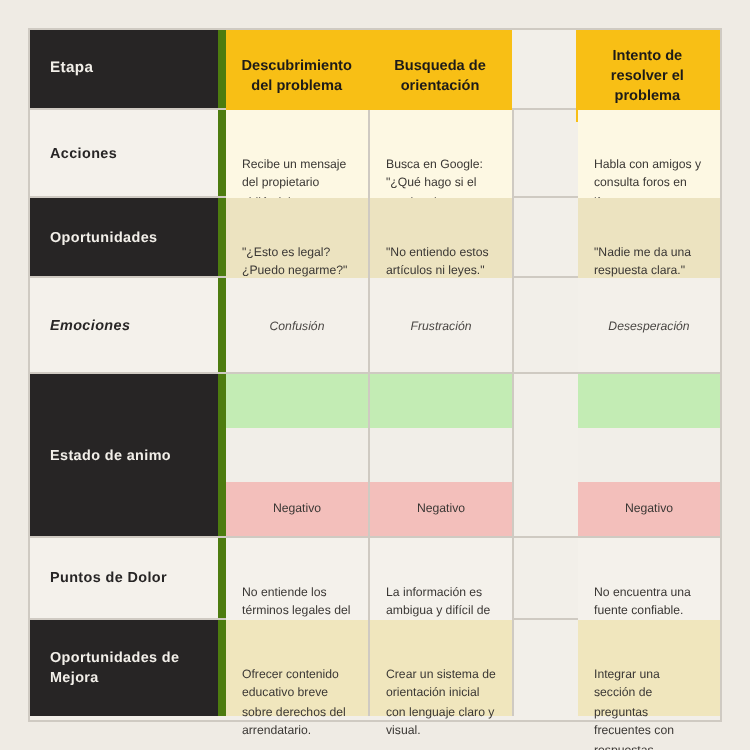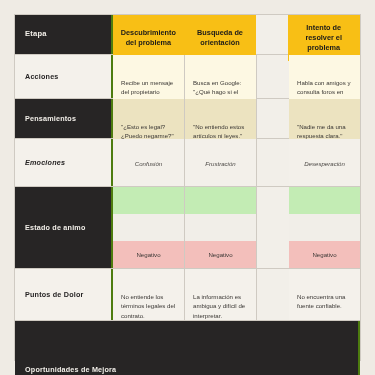--- a/index.html
+++ b/index.html
@@ -19,21 +19,21 @@
   }
   .row { display: flex; flex: 0 0 auto; border-bottom: 1px solid #cfcac2; }
   .row:last-child { border-bottom: none; }
 
   .rowlabel {
     flex: 0 0 98px;
     display: flex; align-items: center;
     padding: 0 10px;
     font-size: 7.2px; font-weight: bold;
     letter-spacing: .2px; line-height: 1.35;
-    border-right: 2px solid #4d7c0f;
+    border-right: 4px solid #4d7c0f;
   }
   .rowlabel.dark { background: #272525; color: #f2efe9; }
   .rowlabel.light { background: #f4f1eb; color: #272525; }
 
   .cells { flex: 1 1 auto; display: flex; }
   .cell {
     flex: 1 1 0; min-width: 0;
     border-right: 1px solid #cfcac2;
     padding: 23px 8px;
     font-size: 6.1px; line-height: 1.55; color: #3a3734;
@@ -61,23 +61,23 @@
     align-items: center; justify-content: center; gap: 3px;
   }
   .emolabel { font-size: 6.1px; color: #4a4744; }
   .row.estado { height: 82px; }
   .row.estado .cell { padding: 0; display: flex; flex-direction: column; background: #f3f0ea; }
   .band { flex: 1 1 0; display: flex; align-items: center; justify-content: center;
           font-size: 6.1px; color: #3a3734; }
   .band.pos { background: #c3ecb4; }
   .band.neu { background: #f1eee8; }
   .band.neg { background: #f3bfbb; }
-  .row.dolor { height: 52px; }
+  .row.dolor { height: 41px; }
   .row.dolor .cell { background: #f4f1eb; }
-  .row.mejora { height: 48px; flex-direction: column; }
+  .row.mejora { height: 48px; }
   .row.mejora .cell { background: #f0e6bd; }
 
   .emoji { width: 17px; height: 17px; display: block; }
 </style>
 </head>
 <body>
 
 <div class="journey-map">
 
   <div class="row header">
@@ -92,21 +92,21 @@
   <div class="row acciones">
     <div class="rowlabel light">Acciones</div>
     <div class="cells">
       <div class="cell">Recibe un mensaje del propietario pidiéndole que desaloje el  antes de la fecha acordada.</div>
       <div class="cell">Busca en Google: "¿Qué hago si el propietario me desaloja antes de que finalice el contrato?"</div>
       <div class="cell">Habla con amigos y consulta foros en línea.</div>
     </div>
   </div>
 
   <div class="row pensamientos">
-    <div class="rowlabel dark">Pensamientos</div>
+    <div class="rowlabel dark">Oportunidades</div>
     <div class="cells">
       <div class="cell">"¿Esto es legal? ¿Puedo negarme?"</div>
       <div class="cell">"No entiendo estos artículos ni leyes."</div>
       <div class="cell">"Nadie me da una respuesta clara."</div>
     </div>
   </div>
 
   <div class="row emociones">
     <div class="rowlabel light">Emociones</div>
     <div class="cells">

